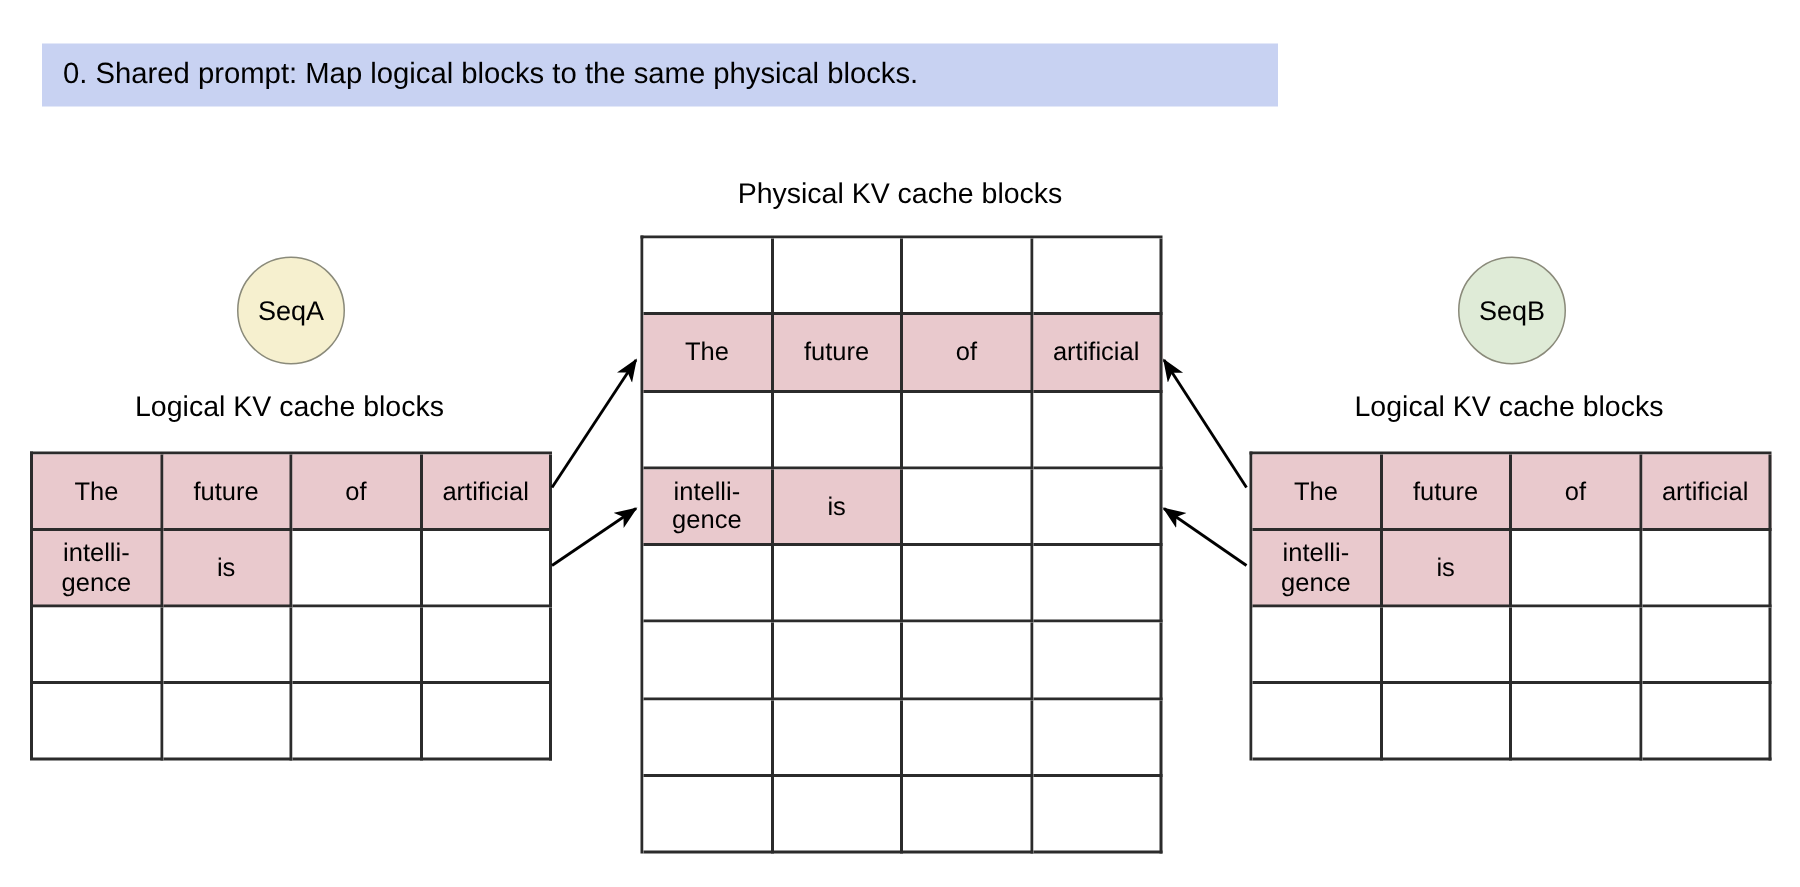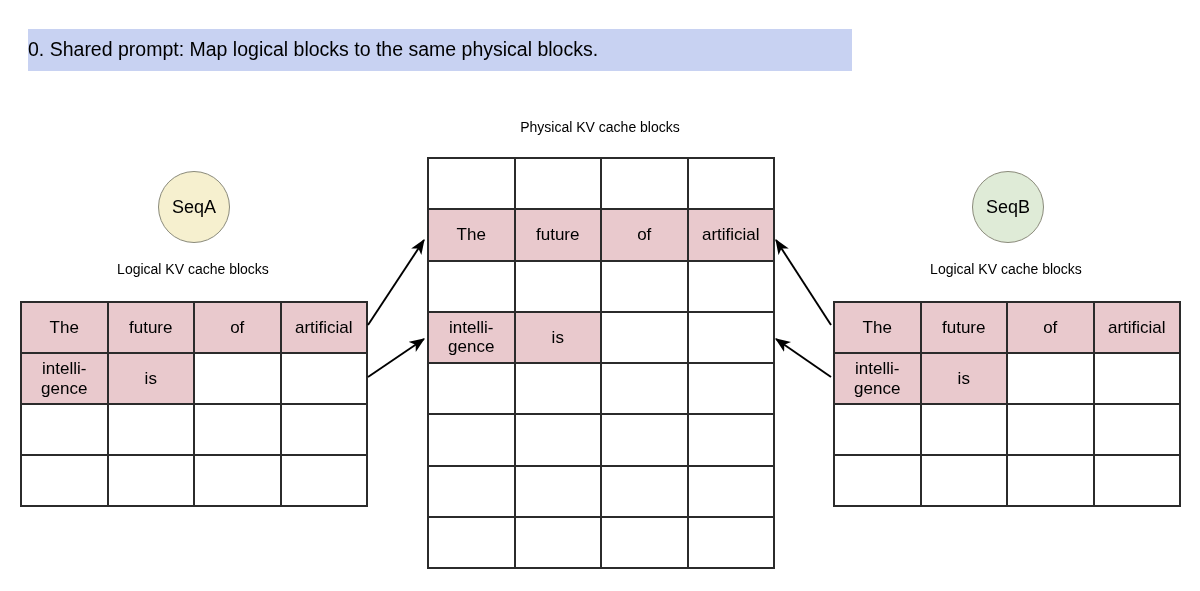--- a/index.html
+++ b/index.html
@@ -25,30 +25,31 @@
     position: absolute;
     left: 28px;
     top: 29px;
     width: 824px;
     height: 42px;
     background: #c8d2f2;
     display: flex;
     align-items: center;
   }
   .banner-text {
+    padding-left: 14px;
     font-size: 19.5px;
     line-height: 1.1;
     color: #000;
     white-space: nowrap;
   }
 
   
   .caption {
     position: absolute;
-    font-size: 14px;
+    font-size: 19px;
     line-height: 1.1;
     white-space: nowrap;
     text-align: center;
     color: #000;
   }
   #caption-physical { left: 427px; top: 120px; width: 346px; }
   #caption-logical-a { left: 20px;  top: 262px; width: 346px; }
   #caption-logical-b { left: 833px; top: 262px; width: 346px; }
 
   

